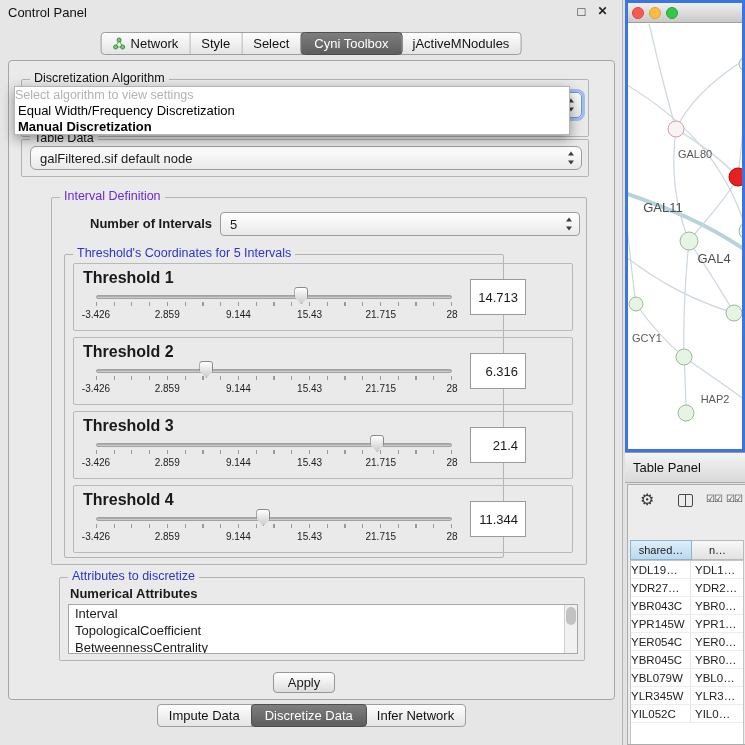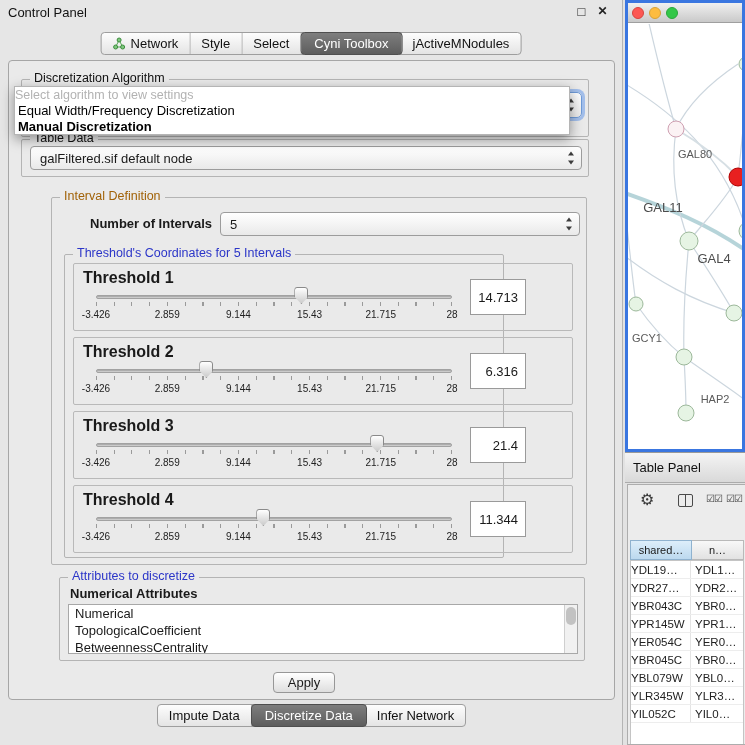--- a/index.html
+++ b/index.html
@@ -17,39 +17,39 @@
   .seg-item { display:flex; align-items:center; gap:5px; padding:0 11px; font-size:13px; color:#111; border-right:1px solid #b9b9b9; white-space:nowrap; }
   .seg-item:last-child { border-right:none; }
   .seg-item.selected { background:linear-gradient(#7e7e7e,#5d5d5d); color:#fff; border-radius:4px; margin:-1px; border:1px solid #4f4f4f; padding:0 13px; }
   .cp-tabs { position:absolute; top:32px; left:50%; transform:translateX(-50%); }
   .cp-bottom { position:absolute; top:704px; left:0; width:623px; display:flex; justify-content:center; }
 
   .cp-body { position:absolute; left:8px; top:60px; width:607px; height:640px; background:#eaeaea; border:1px solid #a6a6a6; border-radius:4px; }
 
   .group { position:absolute; border:1px solid #b4b4b4; border-radius:2px; }
   .group-title { position:absolute; top:-9px; left:8px; background:#eaeaea; padding:0 4px; font-size:12.5px; color:#111; white-space:nowrap; }
-  .title-green { color:#a16207; }
+  .title-green { color:#6d28d9; }
   .title-blue { color:#2b35c8; }
 
   
   .combo { position:absolute; background:linear-gradient(#ffffff,#e9e9e9); border:1px solid #9c9c9c; border-radius:4px; font-size:13px; }
   .combo .ctext { position:absolute; left:9px; top:50%; transform:translateY(-50%); white-space:nowrap; }
   .stepper { position:absolute; right:5px; top:50%; transform:translateY(-50%); width:9px; height:13px; }
   .stepper::before { content:""; position:absolute; left:1px; top:0; border-left:3.5px solid transparent; border-right:3.5px solid transparent; border-bottom:4.5px solid #3c3c3c; }
   .stepper::after { content:""; position:absolute; left:1px; bottom:0; border-left:3.5px solid transparent; border-right:3.5px solid transparent; border-top:4.5px solid #3c3c3c; }
   .alg-combo { left:8px; top:12px; width:552px; height:26px; border-radius:5px; border-color:#6f9bd8; box-shadow:0 0 0 3px rgba(115,162,235,.6); }
 
   
   .g-alg   { left:12px; top:18px;  width:568px; height:58px; }
   .g-table { left:12px; top:78px;  width:568px; height:38px; }
   .g-intv  { left:42px; top:136px; width:536px; height:368px; }
   .g-thr   { left:12px; top:56px;  width:440px; height:304px; }
   .g-attr  { left:50px; top:516px; width:526px; height:84px; }
 
-  .tbl-combo { left:8px; top:6px; width:552px; height:24px; }
+  .tbl-combo { left:8px; top:6px; width:552px; height:24px;border-radius:6px; }
   .ni-label { position:absolute; left:38px; top:18px; font-weight:bold; font-size:13px; }
   .ni-combo { left:168px; top:14px; width:360px; height:24px; }
 
   
   .t-panel { position:absolute; left:8px; width:500px; height:68px; border:1px solid #b9b9b9; border-radius:2px; }
   .t-label { position:absolute; left:9px; top:5px; font-weight:bold; font-size:16px; }
   .slider  { position:absolute; left:22px; top:22px; width:356px; height:40px; }
   .track   { position:absolute; left:0; right:0; top:9px; height:4px; background:#cfcfcf; border:1px solid #a2a2a2; border-radius:2px; box-shadow:inset 0 1px 1px rgba(0,0,0,.18); }
   .ticks   { position:absolute; left:0; right:0; top:16px; height:4px;
              background:repeating-linear-gradient(90deg,#9a9a9a 0,#9a9a9a 1px,transparent 1px,transparent 17.75px); }
@@ -250,21 +250,21 @@
             </div>
             <div class="t-value">11.344</div>
           </div>
         </div>
       </div>
 
       <div class="group g-attr">
         <div class="group-title title-blue">Attributes to discretize</div>
         <div class="attr-label">Numerical Attributes</div>
         <div class="attr-list">
-          <div class="attr-item">Numerical</div>
+          <div class="attr-item">Interval</div>
           <div class="attr-item">TopologicalCoefficient</div>
           <div class="attr-item">BetweennessCentrality</div>
           <div class="vscroll">
               <div class="vthumb"></div>
             </div>
         </div>
       </div>
 
       <div class="apply-btn">Apply</div>
     </div>

